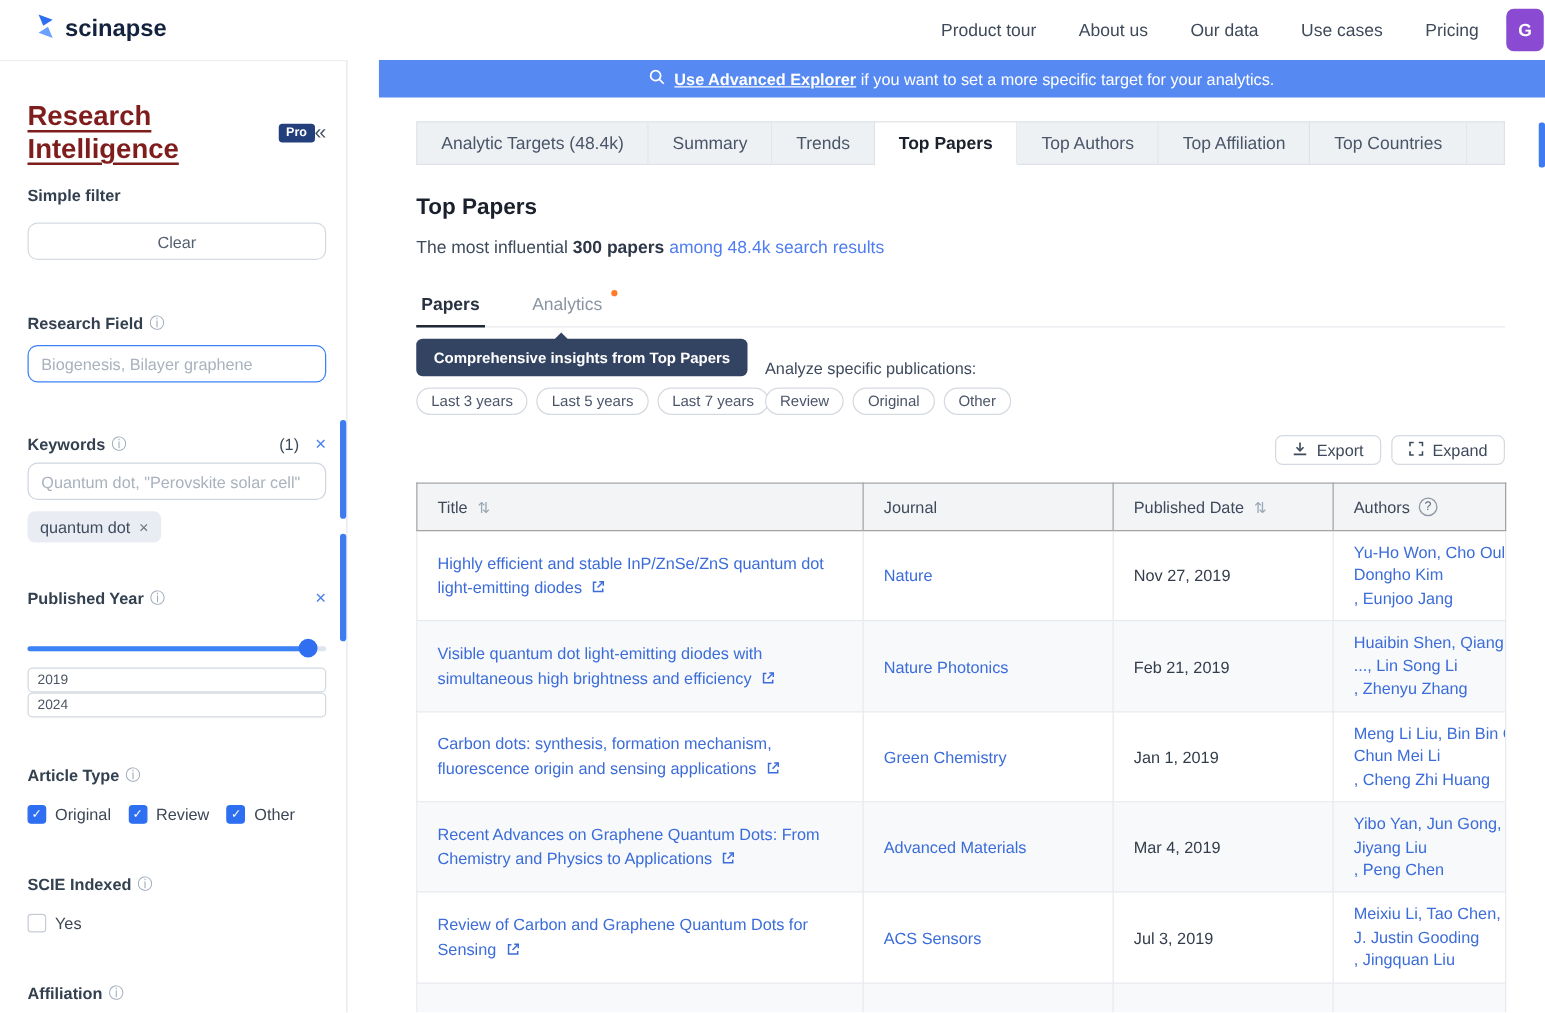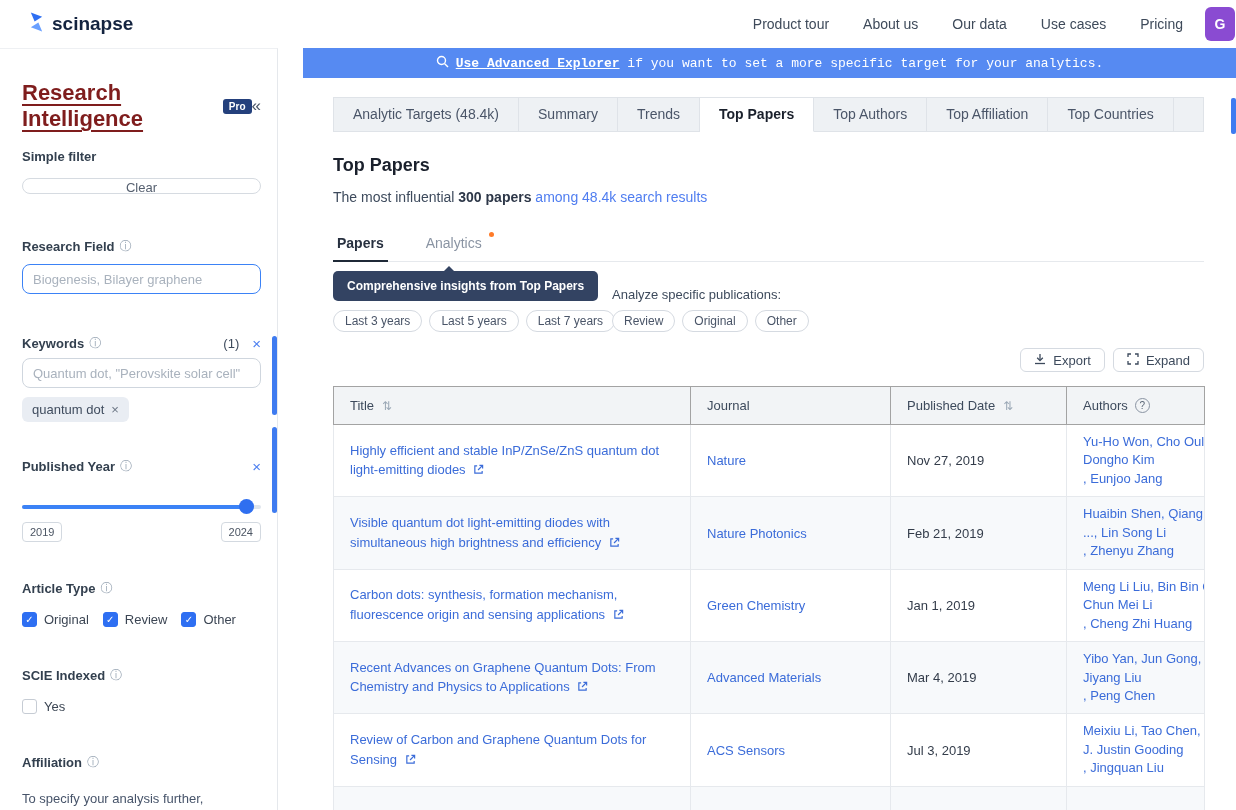--- a/index.html
+++ b/index.html
@@ -17,58 +17,58 @@
   .nav-link { cursor:pointer; }
   .avatar { width:30px; height:34px; background:#8a4bd2; color:#fff; border-radius:6px; display:flex; align-items:center; justify-content:center; font-size:14px; font-weight:700; margin-right:1px; }
 
   
   .sidebar { position:absolute; top:48px; left:0; bottom:0; width:278px; background:#fff; border-right:1px solid #e5e8ec; border-top:1px solid #eef0f3; padding:0 16px 0 22px; }
   .sb-head { display:flex; align-items:center; margin-top:31px; }
   .sb-title { font-size:22px; font-weight:700; color:#7f1d1d; text-decoration:underline; text-underline-offset:4px; }
   .pro-badge { background:#24407c; color:#fff; font-size:10px; font-weight:700; border-radius:3px; padding:2px 6px; margin-left:8px; }
   .collapse { margin-left:auto; color:#4a5568; font-size:17px; cursor:pointer; }
   .simple-filter { margin-top:17px; font-size:13px; font-weight:700; color:#33404f; }
-  .clear-btn { margin-top:14px; width:100%; height:16px; background:#fff; border:1px solid #d6dbe1; border-radius:8px; color:#566070; font-size:13px; }
+  .clear-btn { margin-top:14px; width:100%; height:30px; background:#fff; border:1px solid #d6dbe1; border-radius:8px; color:#566070; font-size:13px; }
   .f-row { display:flex; align-items:center; gap:5px; font-size:13px; font-weight:700; color:#33404f; }
   .info { color:#9aa7b5; font-size:12px; font-weight:400; }
   .spacer { flex:1; }
   .count { font-weight:400; color:#3d4a5c; font-size:13px; }
   .x-icon { color:#4c7ff0; font-size:15px; font-weight:400; cursor:pointer; margin-left:8px; }
   .f-input { width:100%; height:30px; border:1px solid #cfd6de; border-radius:8px; padding:0 10px; font-size:13px; color:#333; background:#fff; outline:none; }
   .f-input::placeholder { color:#a9b2bd; }
   .f-input.focused { border:1.5px solid #3b82f6; }
   .mt-rf { margin-top:42px; } .mt-in { margin-top:9px; }
   .mt-kw { margin-top:41px; } .mt-in2 { margin-top:6px; }
   .chips { margin-top:9px; }
   .chip { display:inline-flex; align-items:center; gap:7px; background:#e9edf3; border-radius:6px; padding:5px 10px; font-size:13px; color:#3f4c5e; }
   .chip .x { color:#6b7685; cursor:pointer; }
   .mt-py { margin-top:36px; }
   .slider { position:relative; height:15px; margin-top:24px; }
   .track { position:absolute; top:6px; left:0; right:0; height:4px; border-radius:2px; background:#dfe5ec; }
   .track-fill { position:absolute; top:6px; left:0; width:94%; height:4px; border-radius:2px; background:#3b82f6; }
   .handle { position:absolute; top:0; left:calc(94% - 8px); width:15px; height:15px; border-radius:50%; background:#2f6ff0; cursor:pointer; }
-  .yr-row { display:flex; justify-content:space-between; margin-top:8px; }
+  .yr-row { display:flex; justify-content:space-between; margin-top:8px;flex-direction:column; }
   .yr { border:1px solid #d3d9e0; border-radius:4px; padding:3px 7px; font-size:11px; color:#4b5563; }
   .mt-at { margin-top:38px; }
   .cb-row { display:flex; gap:14px; margin-top:15px; }
   .cb { display:flex; align-items:center; gap:7px; font-size:13px; color:#3c4654; cursor:pointer; }
   .box { width:15px; height:15px; border-radius:3px; border:1px solid #c6ccd4; background:#fff; display:flex; align-items:center; justify-content:center; }
   .box.checked { background:#2e6ff2; border-color:#2e6ff2; }
   .box.checked::after { content:"✓"; color:#fff; font-size:10px; line-height:1; }
   .mt-sc { margin-top:40px; }
   .mt-af { margin-top:40px; }
   .hint { margin-top:20px; font-size:13px; color:#47546a; }
   .adv-btn { margin-top:9px; width:100%; height:30px; background:#fff; border:1px solid #cfdcf5; border-radius:8px; color:#3b82f6; font-size:13px; display:flex; align-items:center; justify-content:center; gap:7px; }
   .ind { position:absolute; right:0; width:5px; border-radius:3px; background:#3e7bf0; }
   .ind-keywords { top:287px; height:79px; }
   .ind-year { top:378px; height:86px; }
 
   
   .main { position:absolute; top:48px; left:303px; right:0; bottom:0; overflow:hidden; background:#fff; }
-  .banner { height:30px; background:#568af2; color:#fff; display:flex; align-items:center; justify-content:center; gap:7px; font-size:13px;font-family:Liberation Mono, monospace; }
+  .banner { height:30px; background:#568af2; color:#fff; display:flex; align-items:center; justify-content:center; gap:7px; font-size:13px; }
   .banner .blink { font-weight:700; text-decoration:underline; cursor:pointer; }
   .scroll-ind { position:absolute; top:50px; right:0; width:5px; height:36px; background:#3e7bf0; border-radius:2px; }
   .content { padding:19px 32px 0 30px; }
 
   .tabs { display:flex; }
   .tab { height:35px; line-height:33px; padding:0 19px; background:#eef1f4; border:1px solid #dfe3e8; border-left:none; font-size:14px; color:#4a5568; cursor:pointer; white-space:nowrap; }
   .tab:first-child { border-left:1px solid #dfe3e8; }
   .tab.active { background:#fff; border-bottom-color:#fff; color:#1a202c; font-weight:700; }
   .tab-filler { flex:1; background:#eef1f4; border:1px solid #dfe3e8; border-left:none; height:35px; }
 

